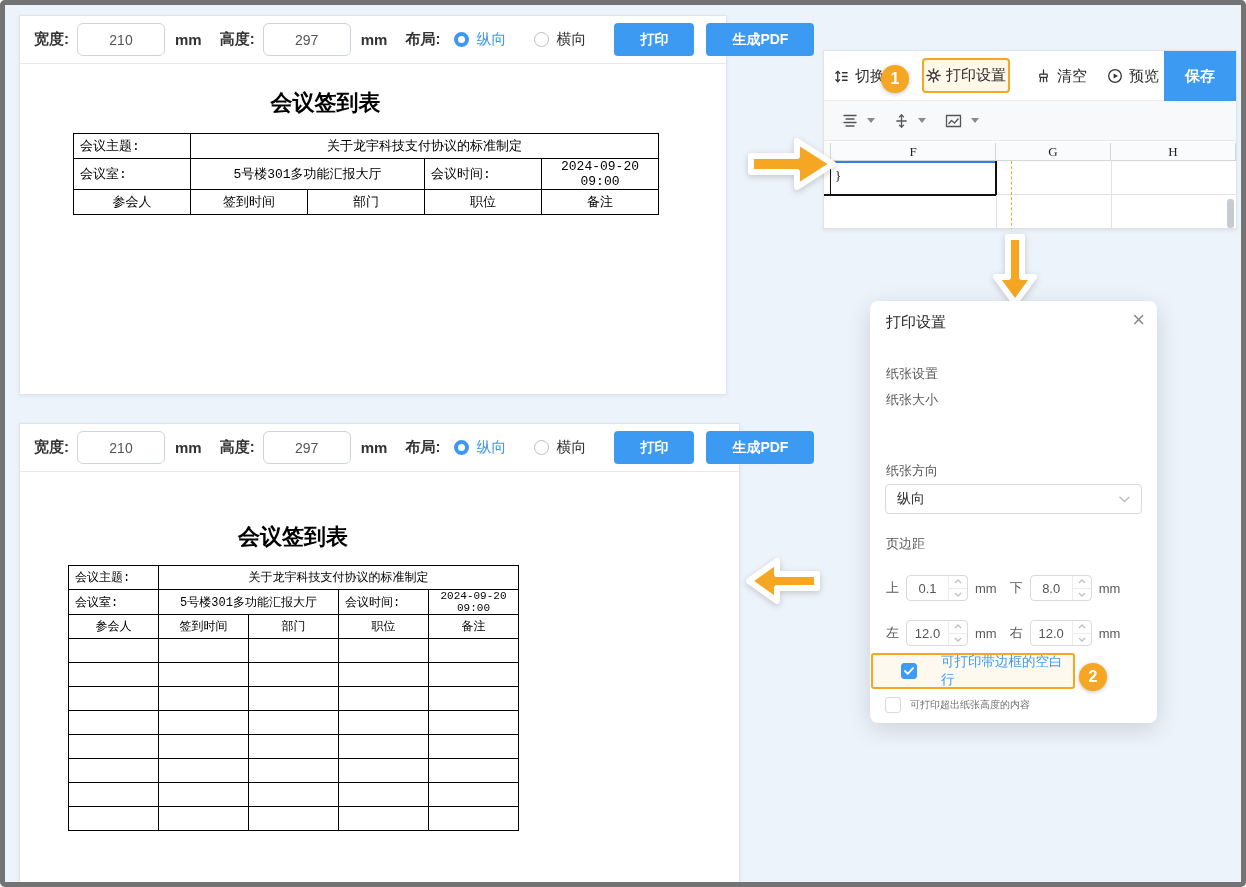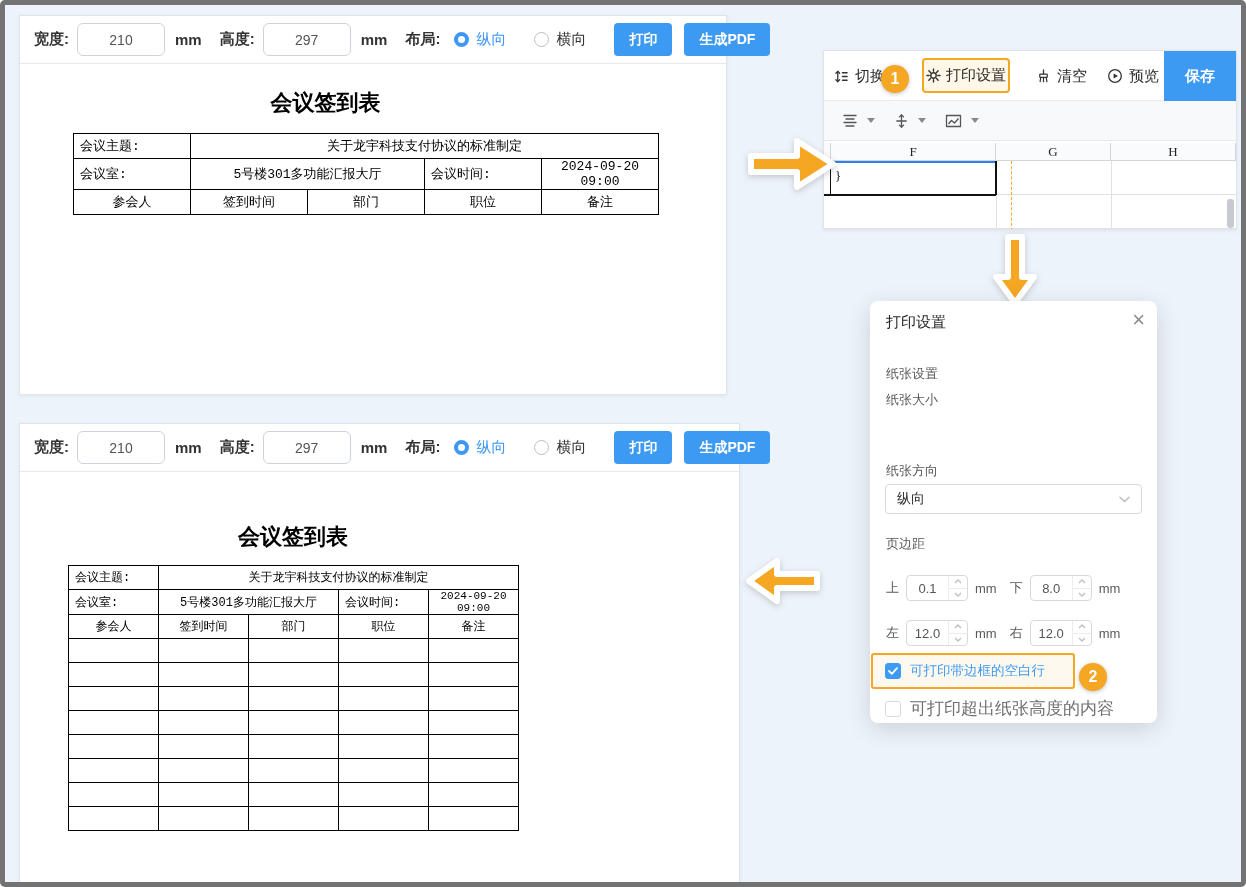--- a/index.html
+++ b/index.html
@@ -14,21 +14,21 @@
   .num-input{width:88px;height:33px;border:1px solid #ccd3db;border-radius:6px;text-align:center;
     font-size:14px;color:#555;outline:none;font-family:"Liberation Sans",sans-serif;margin-right:10px}
   .unit{font-weight:bold;color:#333;font-size:15px;margin-right:18px}
   .radio{width:15px;height:15px;border-radius:50%;display:inline-block;margin-right:7px;flex:none}
   .radio.on{border:4.5px solid #3E97F5;background:#fff}
   .radio.off{border:1px solid #bfbfbf;background:#fff}
   .rgroup{display:flex;align-items:center;margin-right:28px}
   .rlabel{font-size:15px}
   .rlabel.on{color:#3E97F5}.rlabel.off{color:#333}
   .btn-blue{background:#3D9AF2;color:#fff;border:none;border-radius:4px;height:33px;font-size:14px;
-    font-weight:bold;padding:0 15px;margin-right:12px;font-family:"Liberation Sans",sans-serif;cursor:pointer}
+    font-weight:bold;padding:0 26px;margin-right:12px;font-family:"Liberation Sans",sans-serif;cursor:pointer}
 
   
   .badge{color:#F5A623;font-size:31px;font-weight:bold;letter-spacing:2px}
   .doc-title{font-size:22px;font-weight:bold;color:#000;text-align:center}
   table.meeting{border-collapse:collapse;font-family:Liberation Mono, monospace;color:#000;table-layout:fixed}
   .meeting td{border:1px solid #000;height:25px;text-align:center;font-size:13px;padding:0 3px;overflow:hidden}
   .meeting td.l{text-align:left;padding-left:6px}
   .meeting-sm td{height:24px;font-size:12px}
 
   
@@ -58,24 +58,24 @@
   .mrow{position:absolute;left:16px;display:flex;align-items:center;font-size:13px;color:#595959}
   .spin{display:inline-flex;width:62px;height:26px;border:1px solid #d9d9d9;border-radius:4px;margin:8px 7px;overflow:hidden;background:#fff}
   .spin-val{flex:1;display:flex;align-items:center;justify-content:center;font-size:13px;color:#555}
   .spin-btns{width:19px;border-left:1px solid #ececec;display:flex;flex-direction:column}
   .spin-btns span{flex:1;display:flex;align-items:center;justify-content:center;cursor:pointer}
   .spin-btns span:first-child{border-bottom:1px solid #ececec}
   .cb{width:16px;height:16px;border-radius:3px;display:inline-flex;align-items:center;justify-content:center;flex:none}
   .cb.on{background:#3D9AF5;border:1px solid #3D9AF5}
   .cb.off{background:#fff;border:1px solid #d9d9d9}
   .hl-box{position:absolute;left:1px;top:352px;width:204px;height:36px;border:2px solid #F5A623;border-radius:3px;
-    background:#FEF9EE;display:flex;align-items:center;padding-left:12px;gap:9px}
+    background:#FEF9EE;display:flex;align-items:center;padding-left:28px;gap:24px}
   .cb-row2{position:absolute;left:15px;top:396px;display:flex;align-items:center;gap:9px}
   .cb-label1{font-size:13.5px;color:#3D9AF5}
-  .cb-label2{font-size:17px;color:#6f6f6f}
+  .cb-label2{font-size:10px;color:#6f6f6f}
 
   .arrow{position:absolute;filter:drop-shadow(0 2px 3px rgba(0,0,0,.18));z-index:2}
   .scroll-thumb{position:absolute;background:#c7cbd1;border-radius:3px}
   .icon{display:inline-flex;align-items:center;justify-content:center}
 </style>
 </head>
 <body>
 
 <div id="screen">
 

